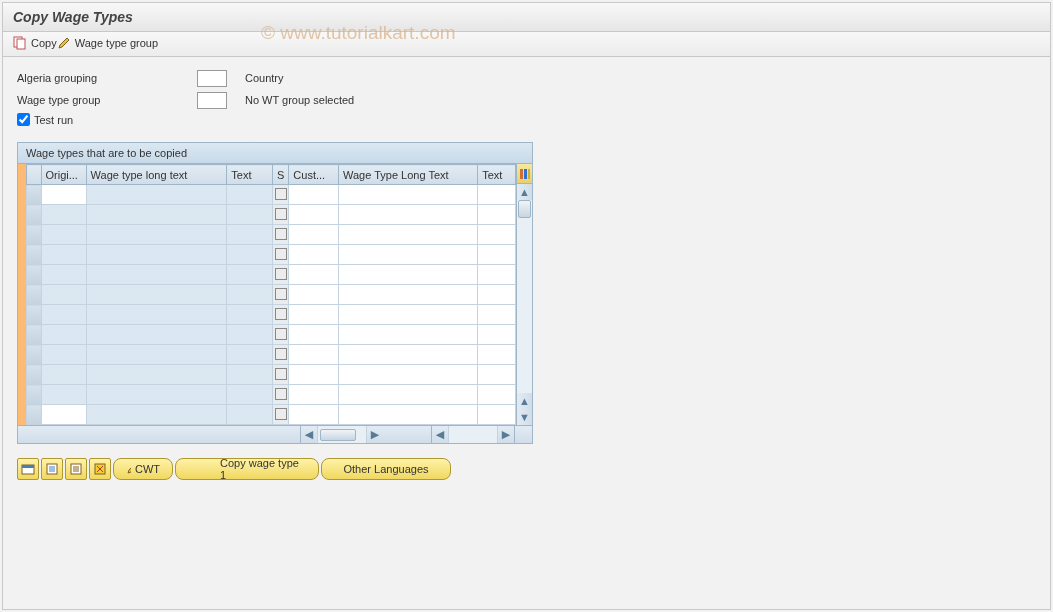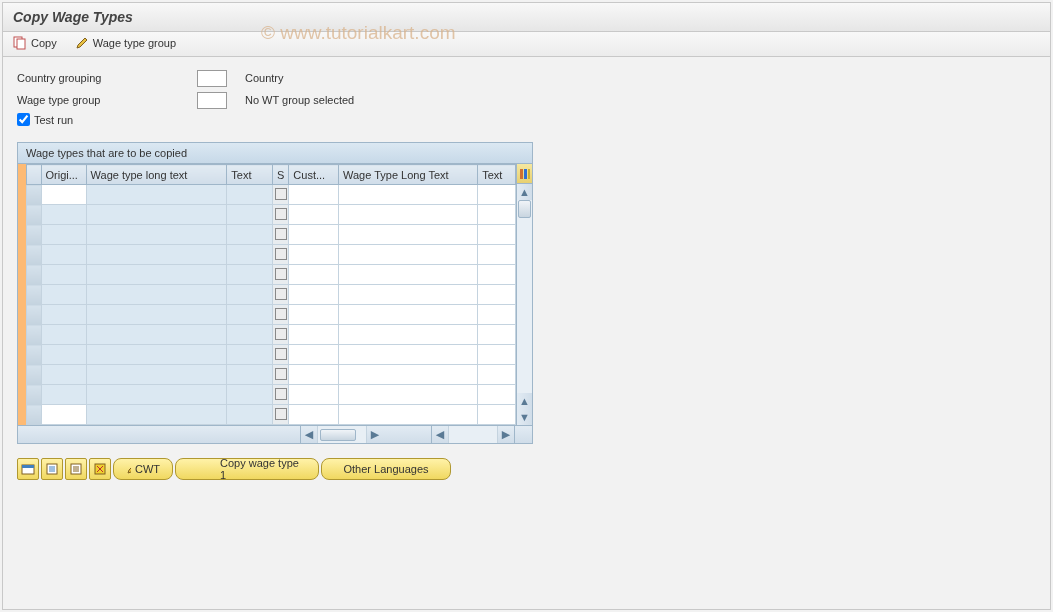--- a/index.html
+++ b/index.html
@@ -27,21 +27,20 @@
 }
 .header h1 {
   font-size: 14px;
   font-weight: bold;
   font-style: italic;
   color: #444;
 }
 .toolbar {
   display: flex;
   align-items: center;
-  gap: 18px;
   padding: 4px 10px 6px 10px;
   border-bottom: 1px solid #c8c8c8;
   background: linear-gradient(#f8f8f8, #ececec);
 }
 .tool-btn {
   display: flex;
   align-items: center;
   gap: 4px;
   cursor: pointer;
   font-size: 11px;
@@ -273,21 +272,21 @@
           </svg>
       </span>
       <span>Wage type group</span>
     </div>
   </div>
 
   <div class="watermark">© www.tutorialkart.com</div>
 
   <div class="form-area">
     <div class="form-row">
-      <span class="form-label">Country grouping</span>
+      <span class="form-label">Algeria grouping</span>
       <input class="form-input" value="DZ" style="">
       <span class="form-text">Country</span>
     </div>
     <div class="form-row">
       <span class="form-label">Wage type group</span>
       <input class="form-input" value="" style="">
       <span class="form-text">No WT group selected</span>
     </div>
     <div class="checkbox-row">
       <input type="checkbox" checked="" style="">

